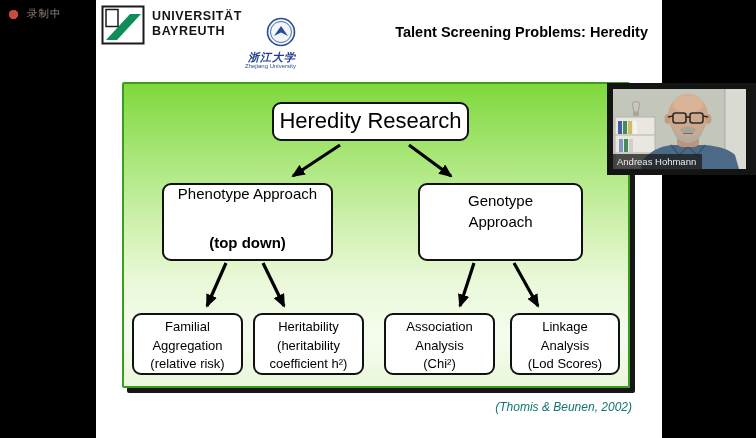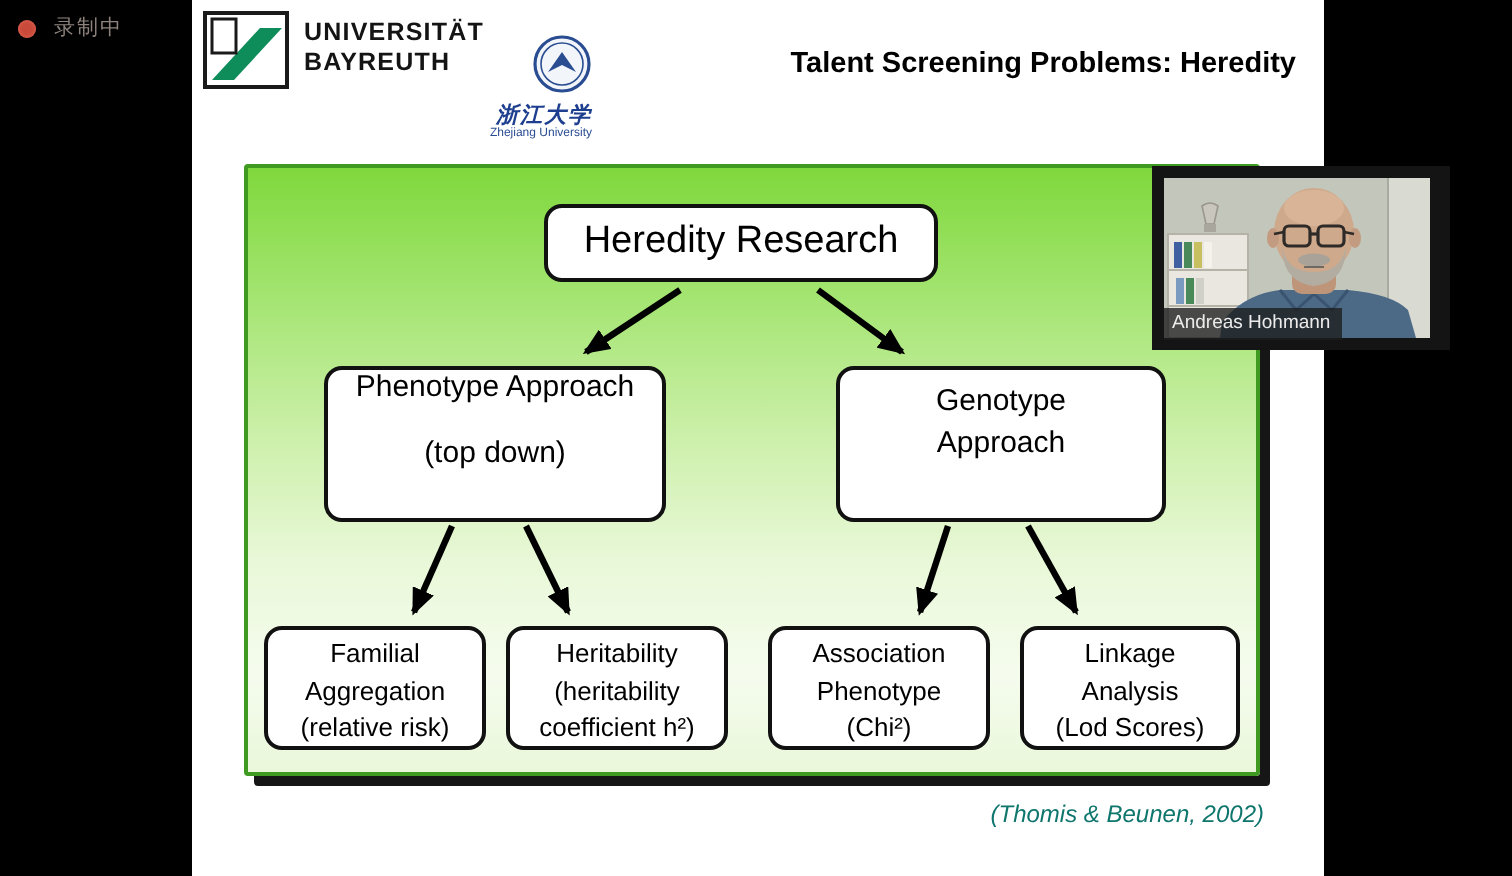--- a/index.html
+++ b/index.html
@@ -25,32 +25,32 @@
 
   
   .gbox{position:absolute;left:26px;top:82px;width:508px;height:306px;box-sizing:border-box;
         border:2px solid #3f9a22;border-radius:2px;box-shadow:5px 5px 0 #161616;
         background:linear-gradient(180deg,#7fd83c 0%,#a5e573 22%,#cdf0ab 45%,#e9f8d8 65%,#f5fcee 84%,#eaf7da 100%);}
   .arrows{position:absolute;left:0;top:0;width:504px;height:302px;}
 
   .node{position:absolute;background:#fff;border:2px solid #111;border-radius:9px;box-sizing:border-box;
         text-align:center;color:#000;}
   .node .t{display:block;white-space:pre-line;}
-  .n-root{left:148px;top:18px;width:197px;height:39px;font-size:19px;line-height:34px;}
+  .n-root{left:148px;top:18px;width:197px;height:39px;font-size:22px;line-height:34px;}
   .n-pheno{left:38px;top:99px;width:171px;height:78px;font-size:15px;}
-  .n-pheno .mode{margin-top:16px;}
+  .n-pheno .mode{margin-top:32px;font-weight:bold;}
   .n-geno{left:294px;top:99px;width:165px;height:78px;font-size:15px;padding-top:5px;line-height:21px;}
   .n-geno .mode{margin-top:6px;}
   .leaf{top:229px;width:111px;height:62px;font-size:13px;line-height:18.5px;padding-top:3px;}
   .leaf.l0{left:8px;}  .leaf.l1{left:129px;}  .leaf.l2{left:260px;}  .leaf.l3{left:386px;width:110px;}
 
   .citation{position:absolute;top:400px;right:30px;font-size:12px;font-style:italic;color:#0f766e;}
 
   
-  .webcam{position:absolute;left:576px;top:83px;width:149px;height:92px;background:#141414;z-index:5;}
+  .webcam{position:absolute;left:607px;top:83px;width:149px;height:92px;background:#141414;z-index:5;}
   .webcam-video{position:absolute;left:6px;top:6px;width:133px;height:80px;overflow:hidden;background:#c3c6bb;}
   .name-badge{position:absolute;left:6px;bottom:5px;background:rgba(28,28,28,.78);color:#ececec;
               font-size:9.5px;padding:2px 6px 3px 4px;white-space:nowrap;}
 </style>
 </head>
 <body>
 
 <div id="stage">
 
   <div class="rec">
@@ -119,21 +119,21 @@
 Aggregation
 (relative risk)</span>
       </div>
       <div class="node leaf l1">
         <span class="t">Heritability
 (heritability
 coefficient h²)</span>
       </div>
       <div class="node leaf l2">
         <span class="t">Association
-Phenotype
+Analysis
 (Chi²)</span>
       </div>
       <div class="node leaf l3">
         <span class="t">Linkage
 Analysis
 (Lod Scores)</span>
       </div>
     </div>
 
     <div class="citation">(Thomis &amp; Beunen, 2002)</div>

